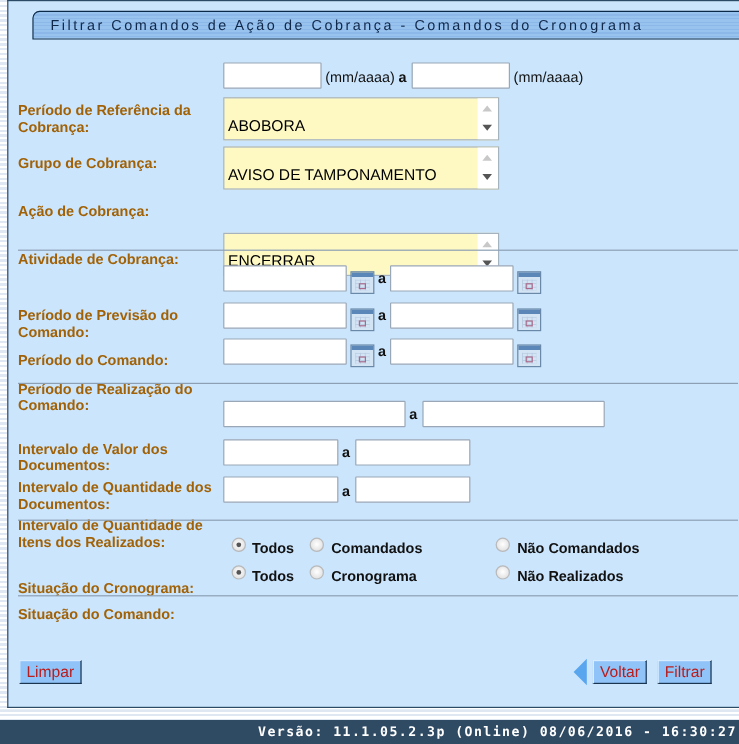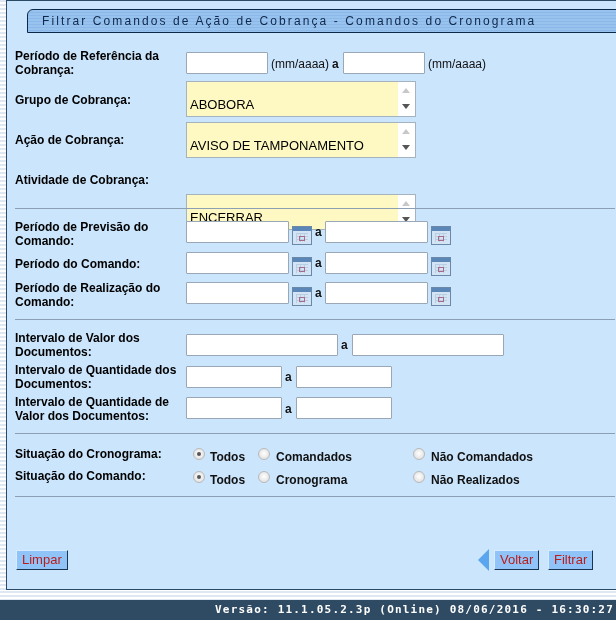--- a/index.html
+++ b/index.html
@@ -25,21 +25,21 @@
   .title-bar {
     position: absolute; left: 20px; top: 8px; width: 600px; height: 24px;
     border: 1px solid #0b2a4a;
     border-radius: 6px 6px 0 0;
     background: repeating-linear-gradient(to bottom, #98c3ef 0px, #98c3ef 2px, #8bb8e8 2px, #8bb8e8 3px);
   }
   .title-bar .title {
     position: absolute; left: 14px; top: 4px;
     font-size: 12px; letter-spacing: 2.1px; color: #10284a;
   }
-  .lbl { position: absolute; font-weight: bold; font-size: 12px; line-height: 14px; color: #000000; }
+  .lbl { position: absolute; font-weight: bold; font-size: 12px; line-height: 14px; color: #a16207; margin-top: 36px; }
   .inp {
     position: absolute; height: 22px; background: #fff;
     border: 1px solid #9aa7b6; border-radius: 1px;
   }
   .sel {
     position: absolute; width: 230px; height: 36px; background: #fef9c3;
     border: 1px solid #a5b2c0;
   }
   .sel .val { position: absolute; left: 3px; bottom: 4px; font-size: 13px; color: #000; }
   .sel .scroll { position: absolute; right: 0; top: 0; width: 17px; height: 100%; background: #fff; }
@@ -168,21 +168,21 @@
   <div class="lbl" style="left:8px; top:330px; width:160px;">Intervalo de Valor dos Documentos:</div>
   <input class="inp" style="left: 179px; top: 333px; width: 152px;" value="">
   <span class="txt b" style="left:334px; top:337px;">a</span>
   <input class="inp" style="left: 345px; top: 333px; width: 152px;" value="">
 
   <div class="lbl" style="left:8px; top:362px; width:170px;">Intervalo de Quantidade dos Documentos:</div>
   <input class="inp" style="left: 179px; top: 365px; width: 96px;" value="">
   <span class="txt b" style="left:278px; top:369px;">a</span>
   <input class="inp" style="left: 289px; top: 365px; width: 96px;" value="">
 
-  <div class="lbl" style="left:8px; top:394px; width:170px;">Intervalo de Quantidade de Valor dos Documentos:</div>
+  <div class="lbl" style="left:8px; top:394px; width:170px;">Intervalo de Quantidade de Itens dos Realizados:</div>
   <input class="inp" style="left: 179px; top: 396px; width: 96px;" value="">
   <span class="txt b" style="left:278px; top:401px;">a</span>
   <input class="inp" style="left: 289px; top: 396px; width: 96px;" value="">
 
   <div class="divider" style="top:432px;"></div>
 
   <div class="lbl" style="left:8px; top:446px;">Situação do Cronograma:</div>
   <span class="radio on" style="left:186px; top:447px;"></span>
   <span class="txt b" style="left:203px; top:449px;">Todos</span>
   <span class="radio" style="left:251px; top:447px;"></span>

